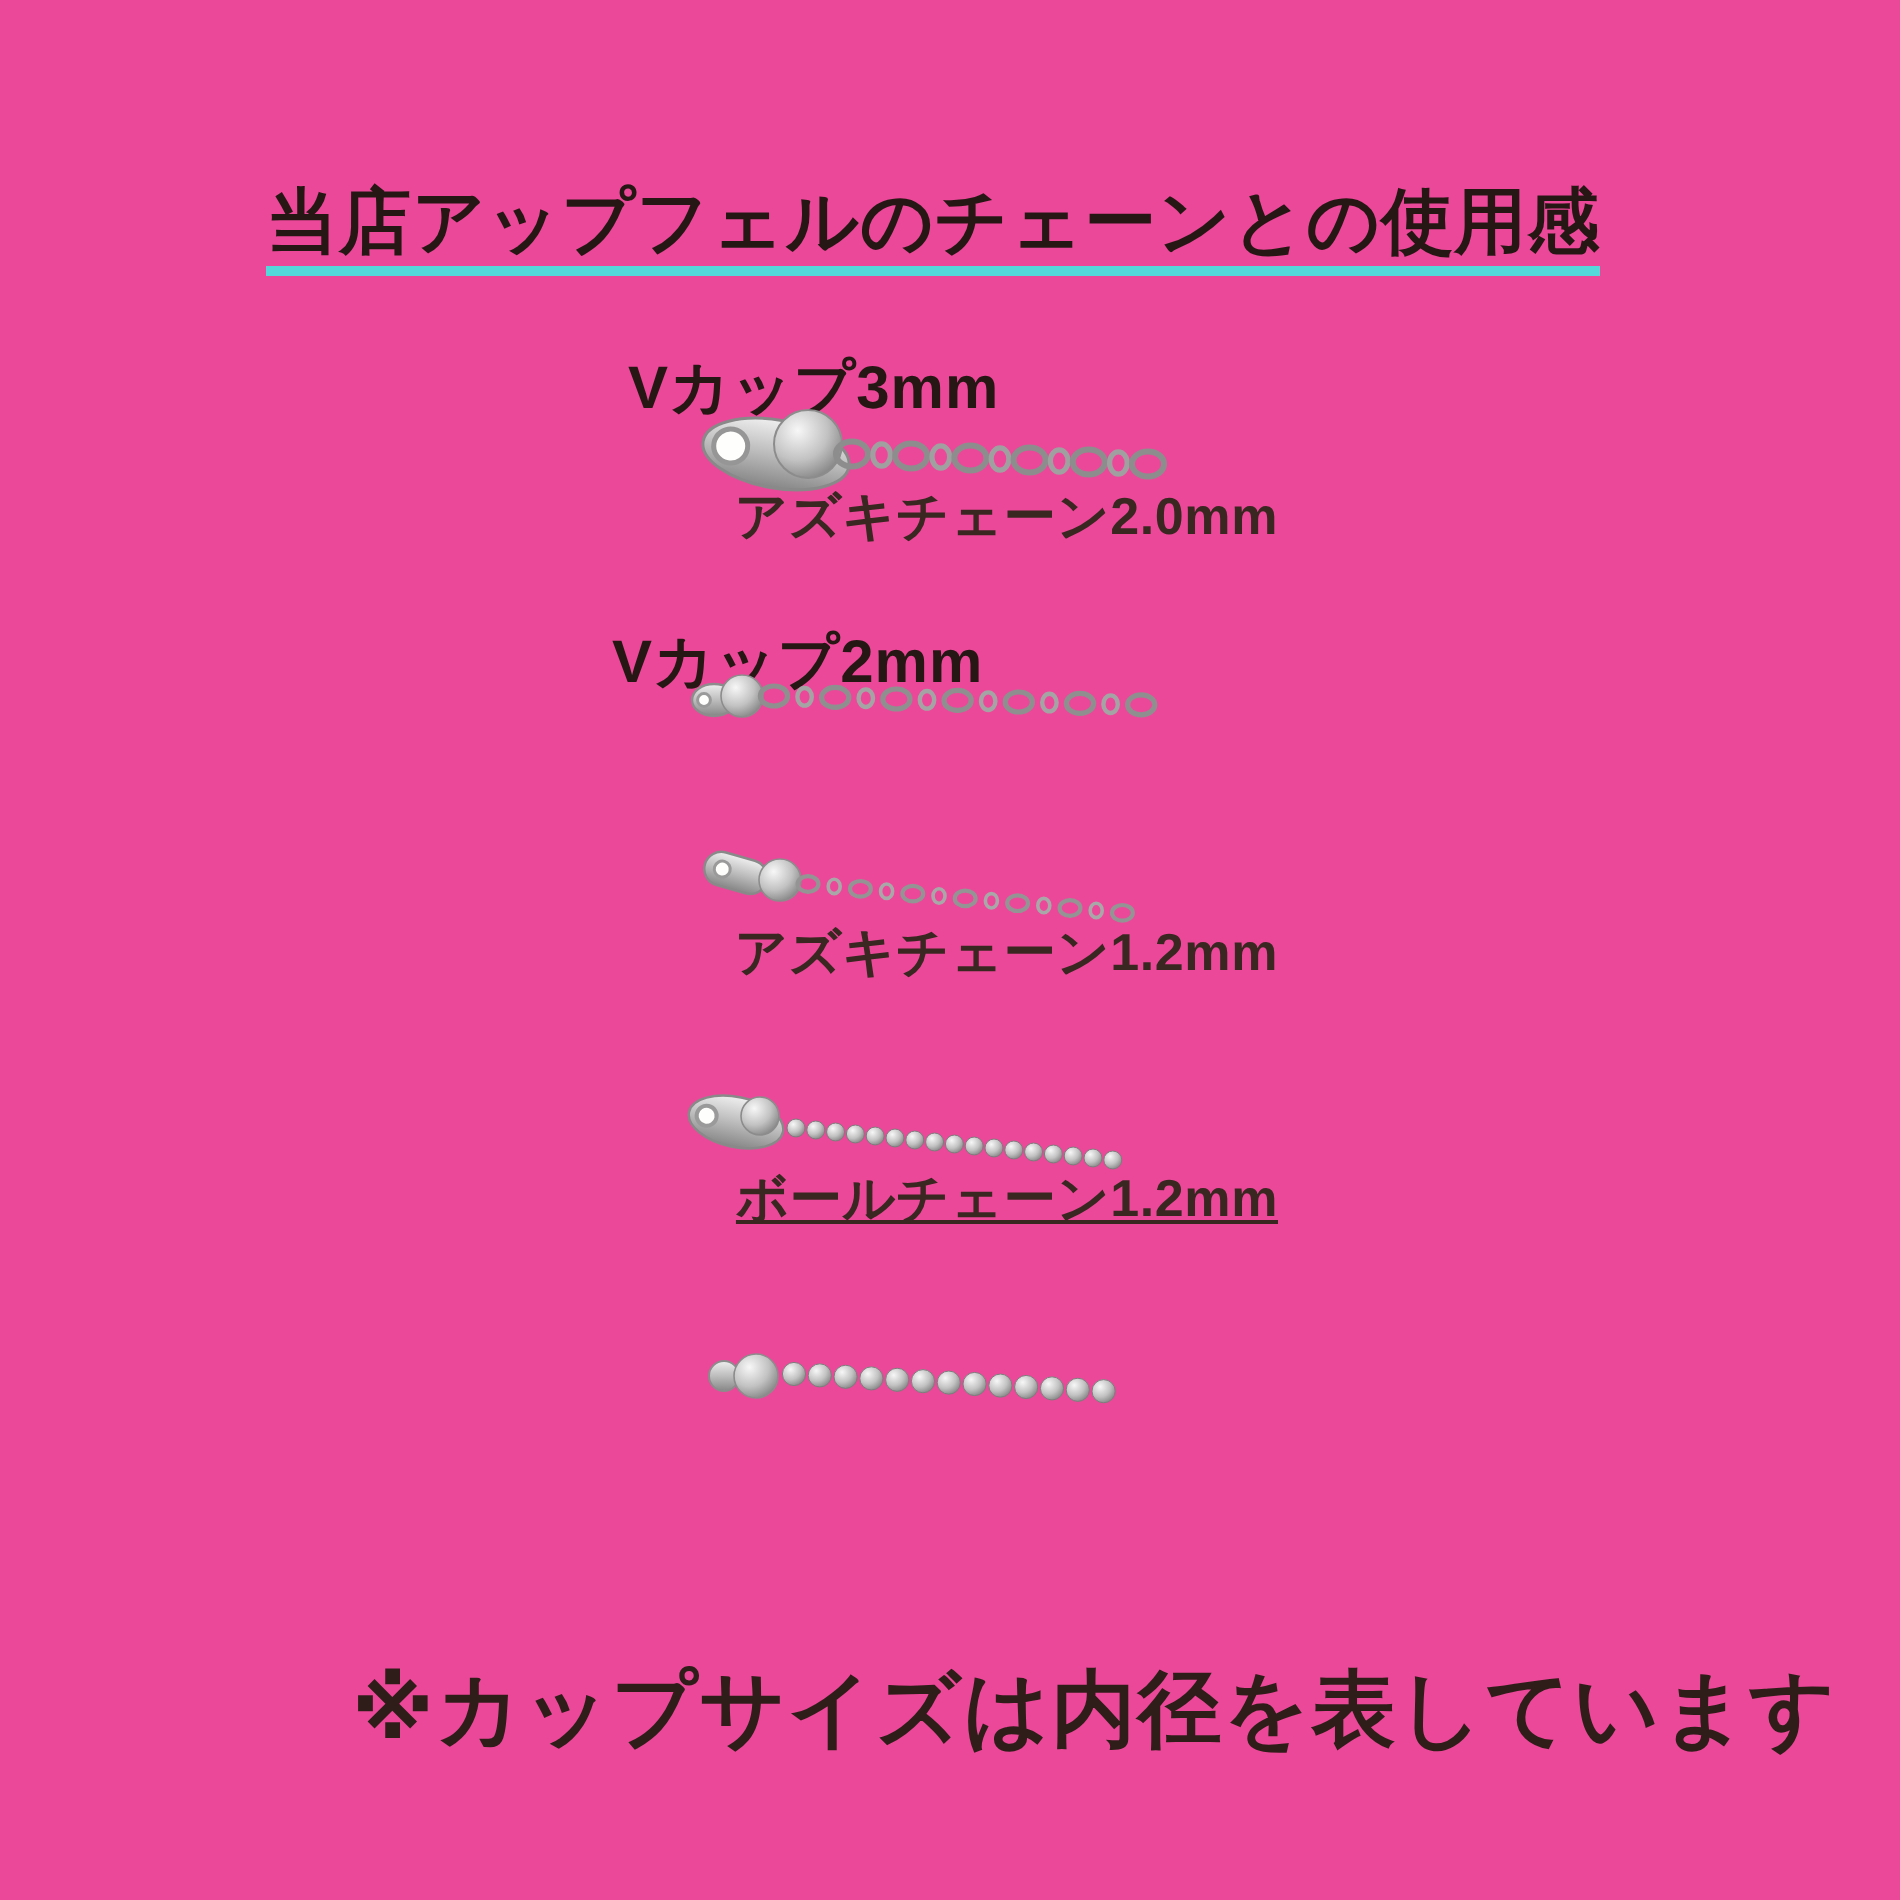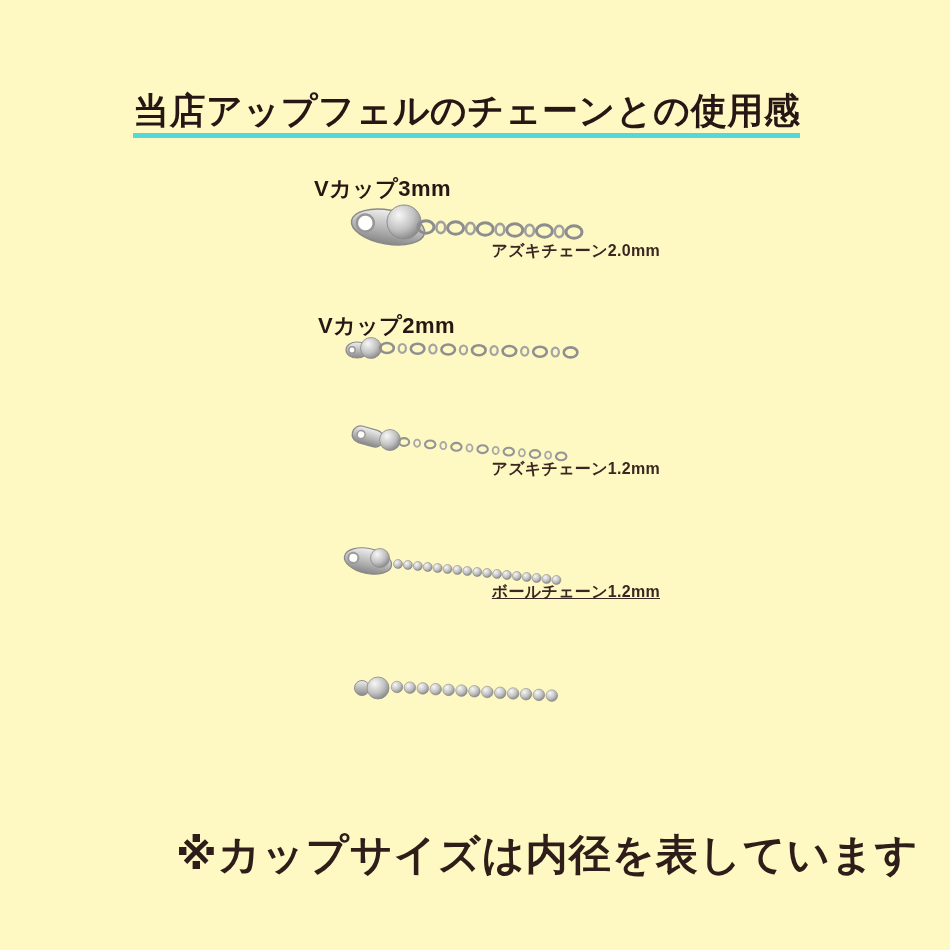--- a/index.html
+++ b/index.html
@@ -1,36 +1,36 @@
 <!DOCTYPE html>
 <html><head>
 <meta charset="utf-8">
 <style>
   html,body { margin:0; padding:0; background:#ffffff; }
   .canvas {
     position:relative; width:950px; height:950px;
-    background:#fef9c3; overflow:hidden;
+    background:#ec4899; overflow:hidden;
     font-family:"Liberation Sans","DejaVu Sans",sans-serif;
   }
   .title {
     position:absolute; left:133px; top:90px;
     font-size:36px; font-weight:bold; color:#261714;
     line-height:1.15; letter-spacing:0.5px;
     border-bottom:5px solid #55d8da; padding-bottom:2px;
     white-space:nowrap;
   }
   .cup-label {
-    position:absolute; font-size:22px; font-weight:bold;
+    position:absolute; font-size:30px; font-weight:bold;
     color:#261714; white-space:nowrap; letter-spacing:0.5px;
   }
   .cup-label.row0 { left:314px; top:174px; }
-  .cup-label.row1 { left:318px; top:311px; }
+  .cup-label.row1 { left:306px; top:311px; }
   .chain-label {
-    position:absolute; left:350px; width:310px; text-align:right;
-    font-size:16px; font-weight:bold; color:#3b2722;
+    position:absolute; left:329px; width:310px; text-align:right;
+    font-size:26px; font-weight:bold; color:#3b2722;
     white-space:nowrap; letter-spacing:0.3px;
   }
   .chain-label.row0 { top:241px; }
   .chain-label.row1 { top:359px; }
   .chain-label.row2 { top:459px; }
   .chain-label.row3 { top:582px;text-decoration:underline; }
   .chain-label.row4 { top:707px; }
   .chain-svg { position:absolute; }
   .chain-svg.row0 { left:348px; top:200px; }
   .chain-svg.row1 { left:345px; top:333px; }

